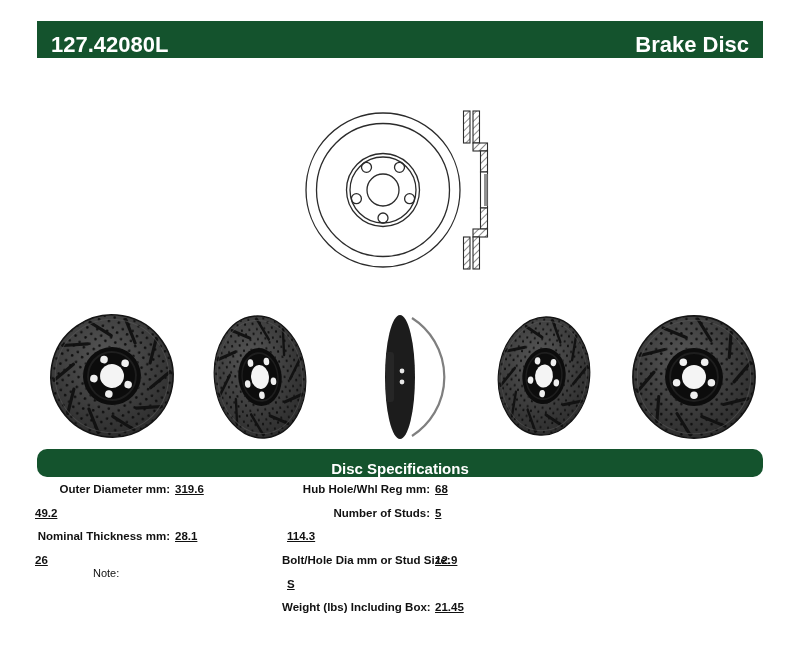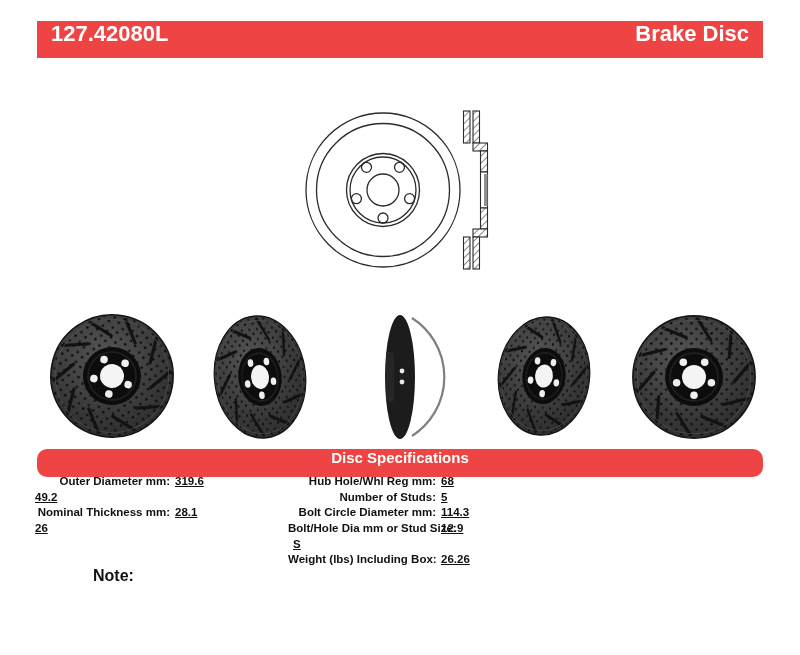--- a/index.html
+++ b/index.html
@@ -1,32 +1,32 @@
 <!DOCTYPE html>
 <html><head>
 <meta charset="utf-8">
 <style>
   html,body{margin:0;padding:0;background:#fff;}
   .page{position:relative;width:800px;height:655px;background:#ffffff;overflow:hidden;
         font-family:"Liberation Sans",sans-serif;}
-  .bar{position:absolute;background:#ef4444;color:#fff;display:flex;align-items:flex-start;}
+  .bar{position:absolute;background:#14532d;color:#fff;display:flex;align-items:flex-end;}
   .header-bar{left:37px;top:21px;width:726px;height:37px;justify-content:space-between;
               padding:0 14px;box-sizing:border-box;font-size:22px;font-weight:bold;}
   .spec-bar{left:37px;top:449px;width:726px;height:28px;justify-content:center;
             font-size:15px;font-weight:bold;border-radius:10px;}
   .drawing{position:absolute;left:280px;top:95px;width:220px;height:190px;}
   .photos{position:absolute;left:30px;top:305px;width:740px;height:142px;}
   .spec-col{position:absolute;top:474px;font-size:11.5px;font-weight:bold;color:#111;}
-  .spec-col .spec-row{display:flex;height:15.7px;line-height:15.7px;white-space:nowrap;}
+  .spec-col .spec-row{display:flex;height:15.7px;line-height:15.7px;white-space:nowrap;margin-top:8px;}
   .spec-label{display:inline-block;text-align:right;}
   .col-left{left:30px;} .col-left .spec-label{width:140px;}
-  .col-mid{left:288px;} .col-mid .spec-label{width:148px;}
+  .col-mid{left:282px;} .col-mid .spec-label{width:148px;}
   .col-right{left:552px;} .col-right .spec-label{width:100px;}
   .spec-value{margin-left:5px;text-decoration:underline;}
-  .note{position:absolute;left:93px;top:567px;font-size:16px;font-weight:bold;color:#111;text-align:right;}
+  .note{position:absolute;left:93px;top:567px;font-size:11px;font-weight:normal;color:#111;text-align:right;}
 </style>
 </head>
 <body>
 
 <div class="page">
 
   <div class="bar header-bar">
     <span>127.42080L</span>
     <span>Brake Disc</span>
   </div>
@@ -150,32 +150,31 @@
   <div class="spec-col col-mid">
     <div class="spec-row">
       <span class="spec-label">Hub Hole/Whl Reg mm:</span>
       <span class="spec-value">68</span>
     </div>
     <div class="spec-row">
       <span class="spec-label">Number of Studs:</span>
       <span class="spec-value">5</span>
     </div>
     <div class="spec-row">
-      <span class="spec-label">Bolt Circle Diameter mm:</span>
       <span class="spec-value">114.3</span>
     </div>
     <div class="spec-row">
       <span class="spec-label">Bolt/Hole Dia mm or Stud Size:</span>
       <span class="spec-value">12.9</span>
     </div>
     <div class="spec-row">
       <span class="spec-value">S</span>
     </div>
     <div class="spec-row">
       <span class="spec-label">Weight (lbs) Including Box:</span>
-      <span class="spec-value">26.26</span>
+      <span class="spec-value">21.45</span>
     </div>
   </div>
 
 
   <div class="note">Note:</div>
 
 </div>
 
 </body></html>

